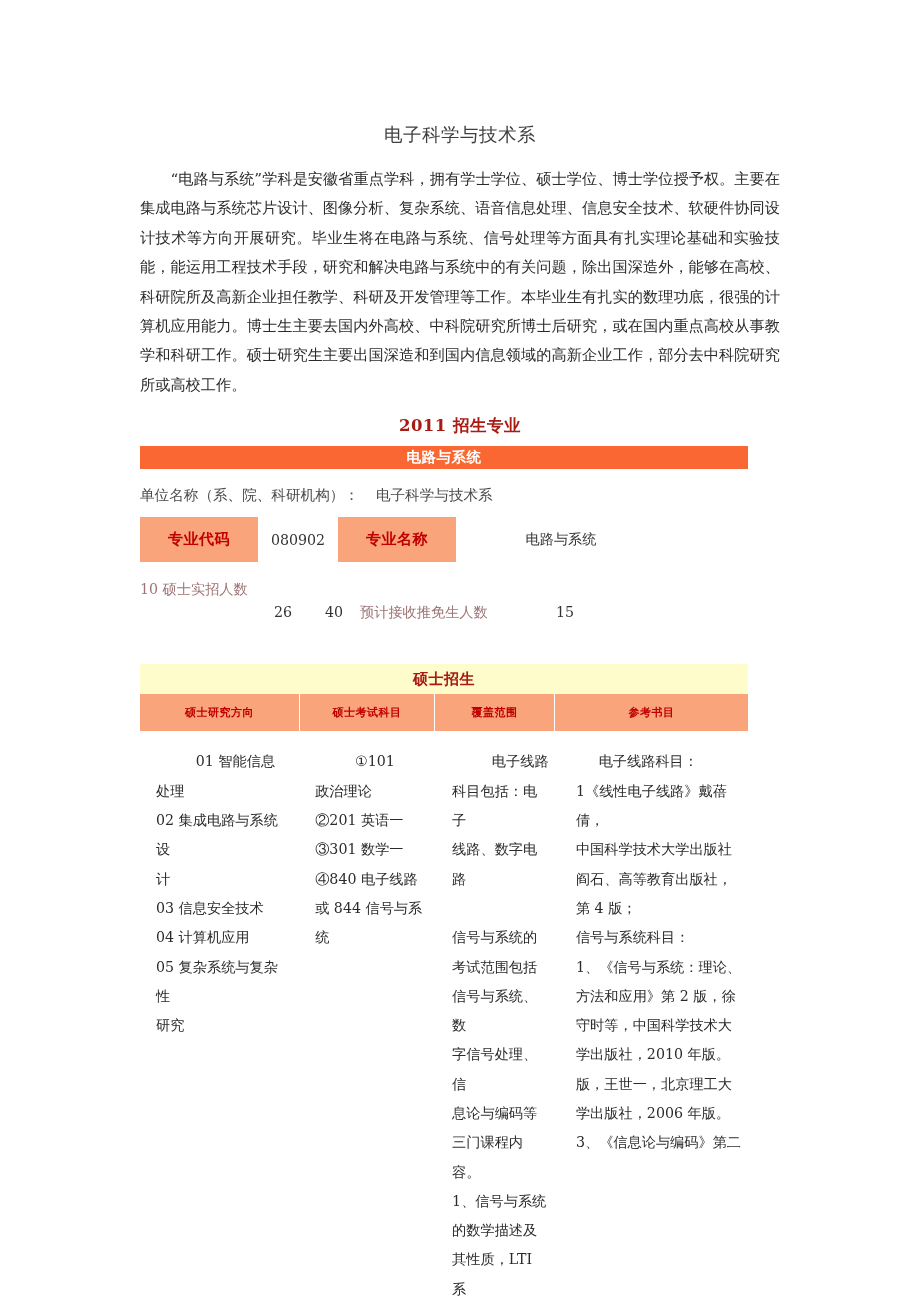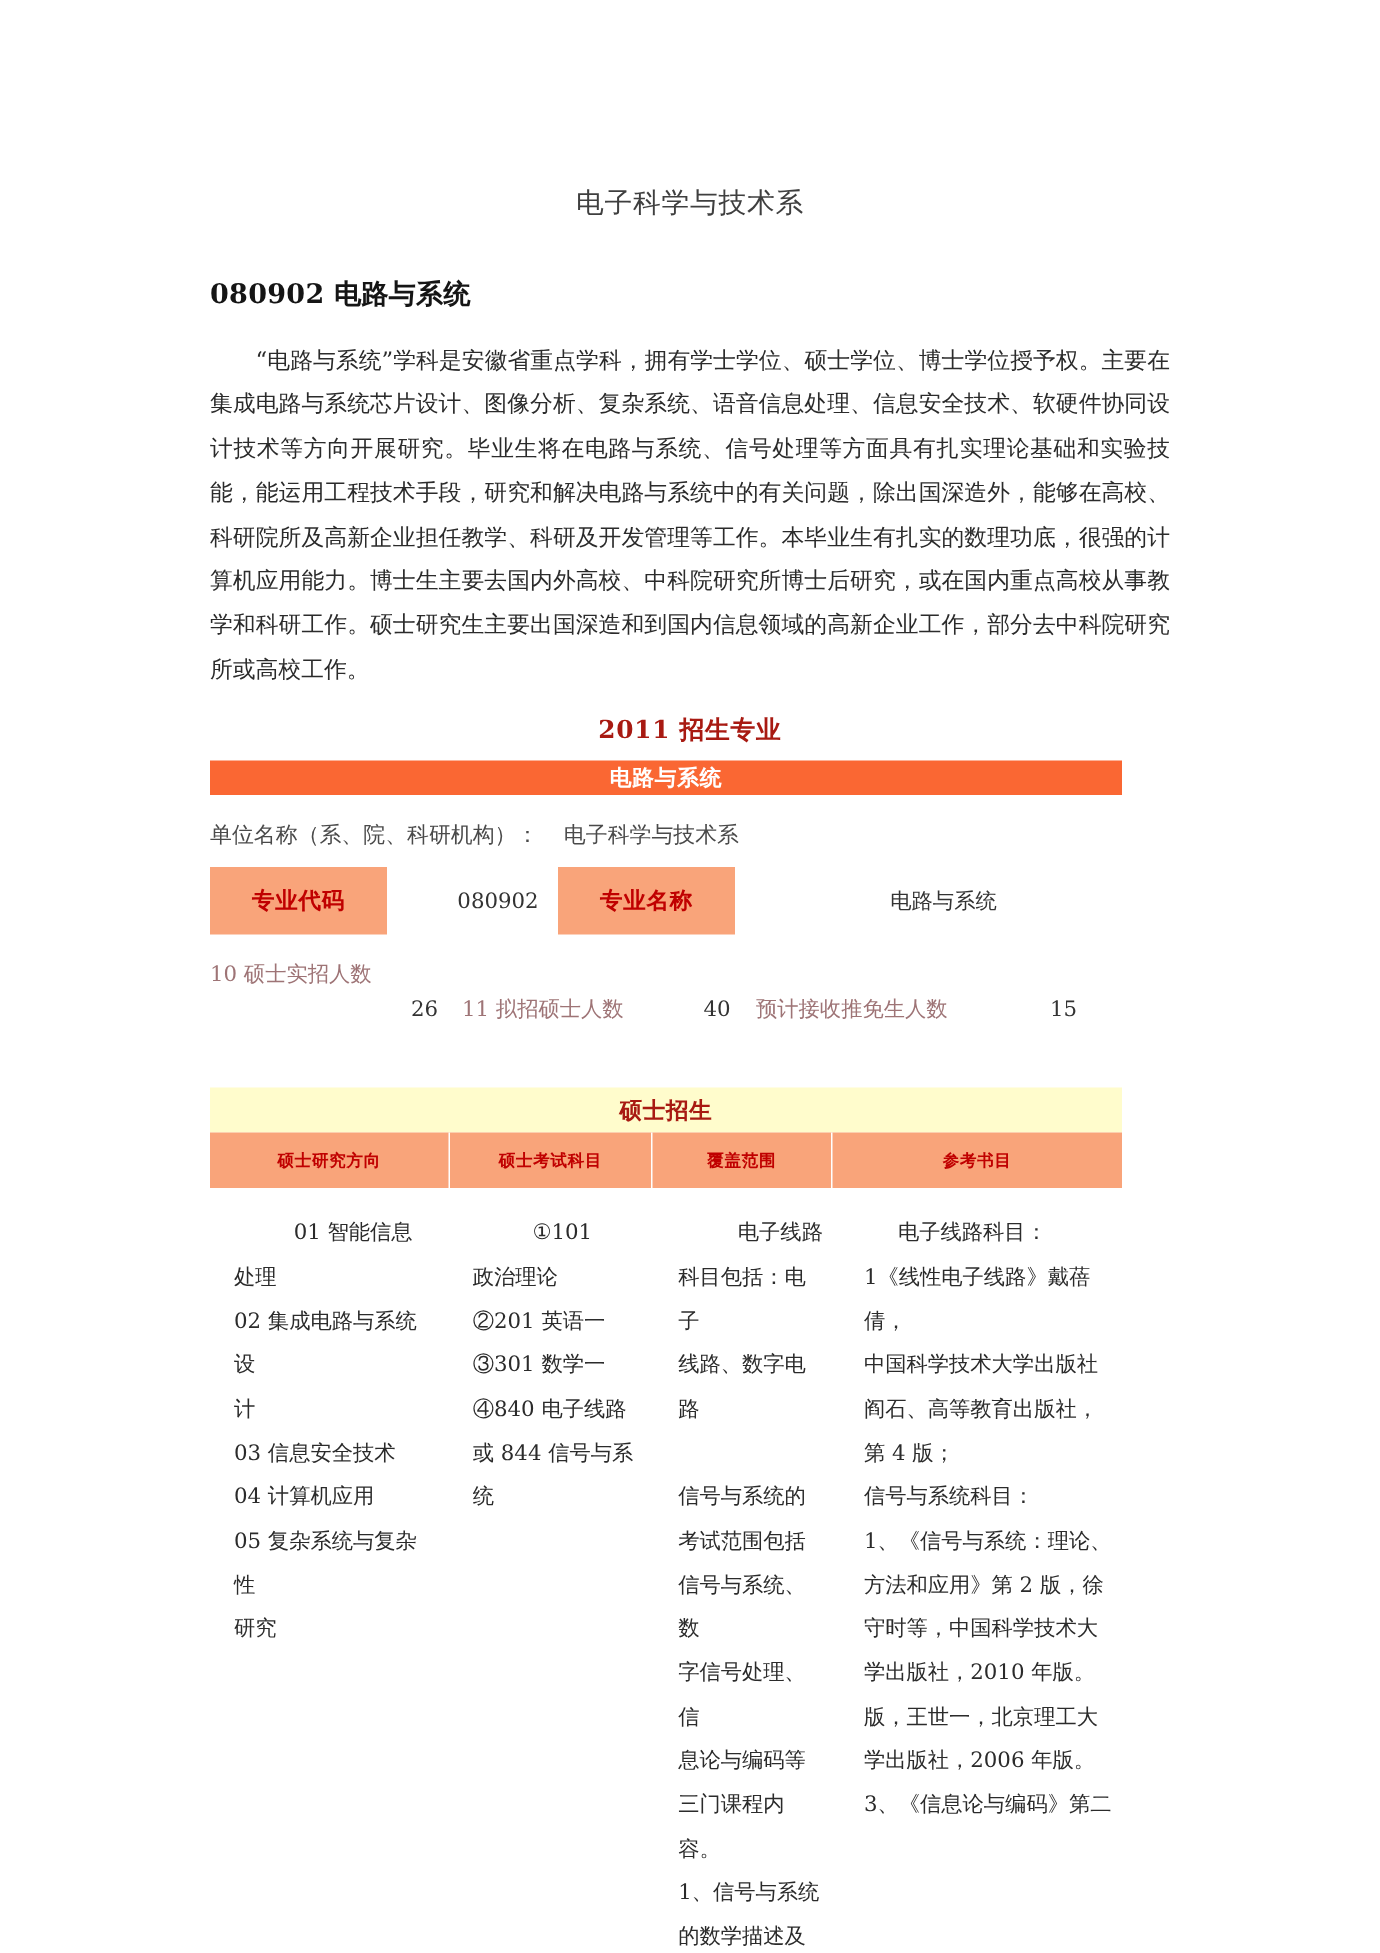--- a/index.html
+++ b/index.html
@@ -108,21 +108,20 @@
     letter-spacing: 0.5px;
   }
   .chip-code  { width: 118px; }
   .chip-name  { width: 118px; }
   .cell-plain {
     display: flex;
     align-items: center;
     justify-content: center;
     font-size: 14.2px;
     color: #333333;
-    padding-left: 34px;
   }
   .code-val { width: 80px; }
   .name-val { width: 210px; }
 
   
   .num-row {
     margin-top: 16px;
     display: flex;
     align-items: flex-start;
     font-size: 14.2px;
@@ -205,21 +204,20 @@
   .ln.blank { height: 29.3px; }
 </style>
 </head>
 <body>
 
 <div class="page">
   <div class="content">
 
     <div class="doc-title">电子科学与技术系</div>
 
-    <div class="section-heading">080902 电路与系统</div>
 
     <p class="intro">“电路与系统”学科是安徽省重点学科，拥有学士学位、硕士学位、博士学位授予权。主要在集成电路与系统芯片设计、图像分析、复杂系统、语音信息处理、信息安全技术、软硬件协同设计技术等方向开展研究。毕业生将在电路与系统、信号处理等方面具有扎实理论基础和实验技能，能运用工程技术手段，研究和解决电路与系统中的有关问题，除出国深造外，能够在高校、科研院所及高新企业担任教学、科研及开发管理等工作。本毕业生有扎实的数理功底，很强的计算机应用能力。博士生主要去国内外高校、中科院研究所博士后研究，或在国内重点高校从事教学和科研工作。硕士研究生主要出国深造和到国内信息领域的高新企业工作，部分去中科院研究所或高校工作。</p>
 
     <div class="year-title">2011 招生专业</div>
 
     <div class="major-banner">电路与系统</div>
 
     <div class="unit-line">
       <span class="u-label">单位名称（系、院、科研机构）：</span>
       <span class="u-value">电子科学与技术系</span>
@@ -228,21 +226,20 @@
     <div class="code-row">
       <div class="chip chip-code">专业代码</div>
       <div class="cell-plain code-val">080902</div>
       <div class="chip chip-name">专业名称</div>
       <div class="cell-plain name-val">电路与系统</div>
     </div>
 
     <div class="num-row">
       <div class="num-label nl-1">10 硕士实招人数</div>
       <div class="num-value nv-1">26</div>
-      <div class="num-label nl-2">11 拟招硕士人数</div>
       <div class="num-value nv-2">40</div>
       <div class="num-label nl-3">预计接收推免生人数</div>
       <div class="num-value nv-3">15</div>
     </div>
 
     <div class="master-wrap">
       <div class="master-banner">硕士招生</div>
 
       <div class="master-head">
         <div class="th col-1">硕士研究方向</div>

